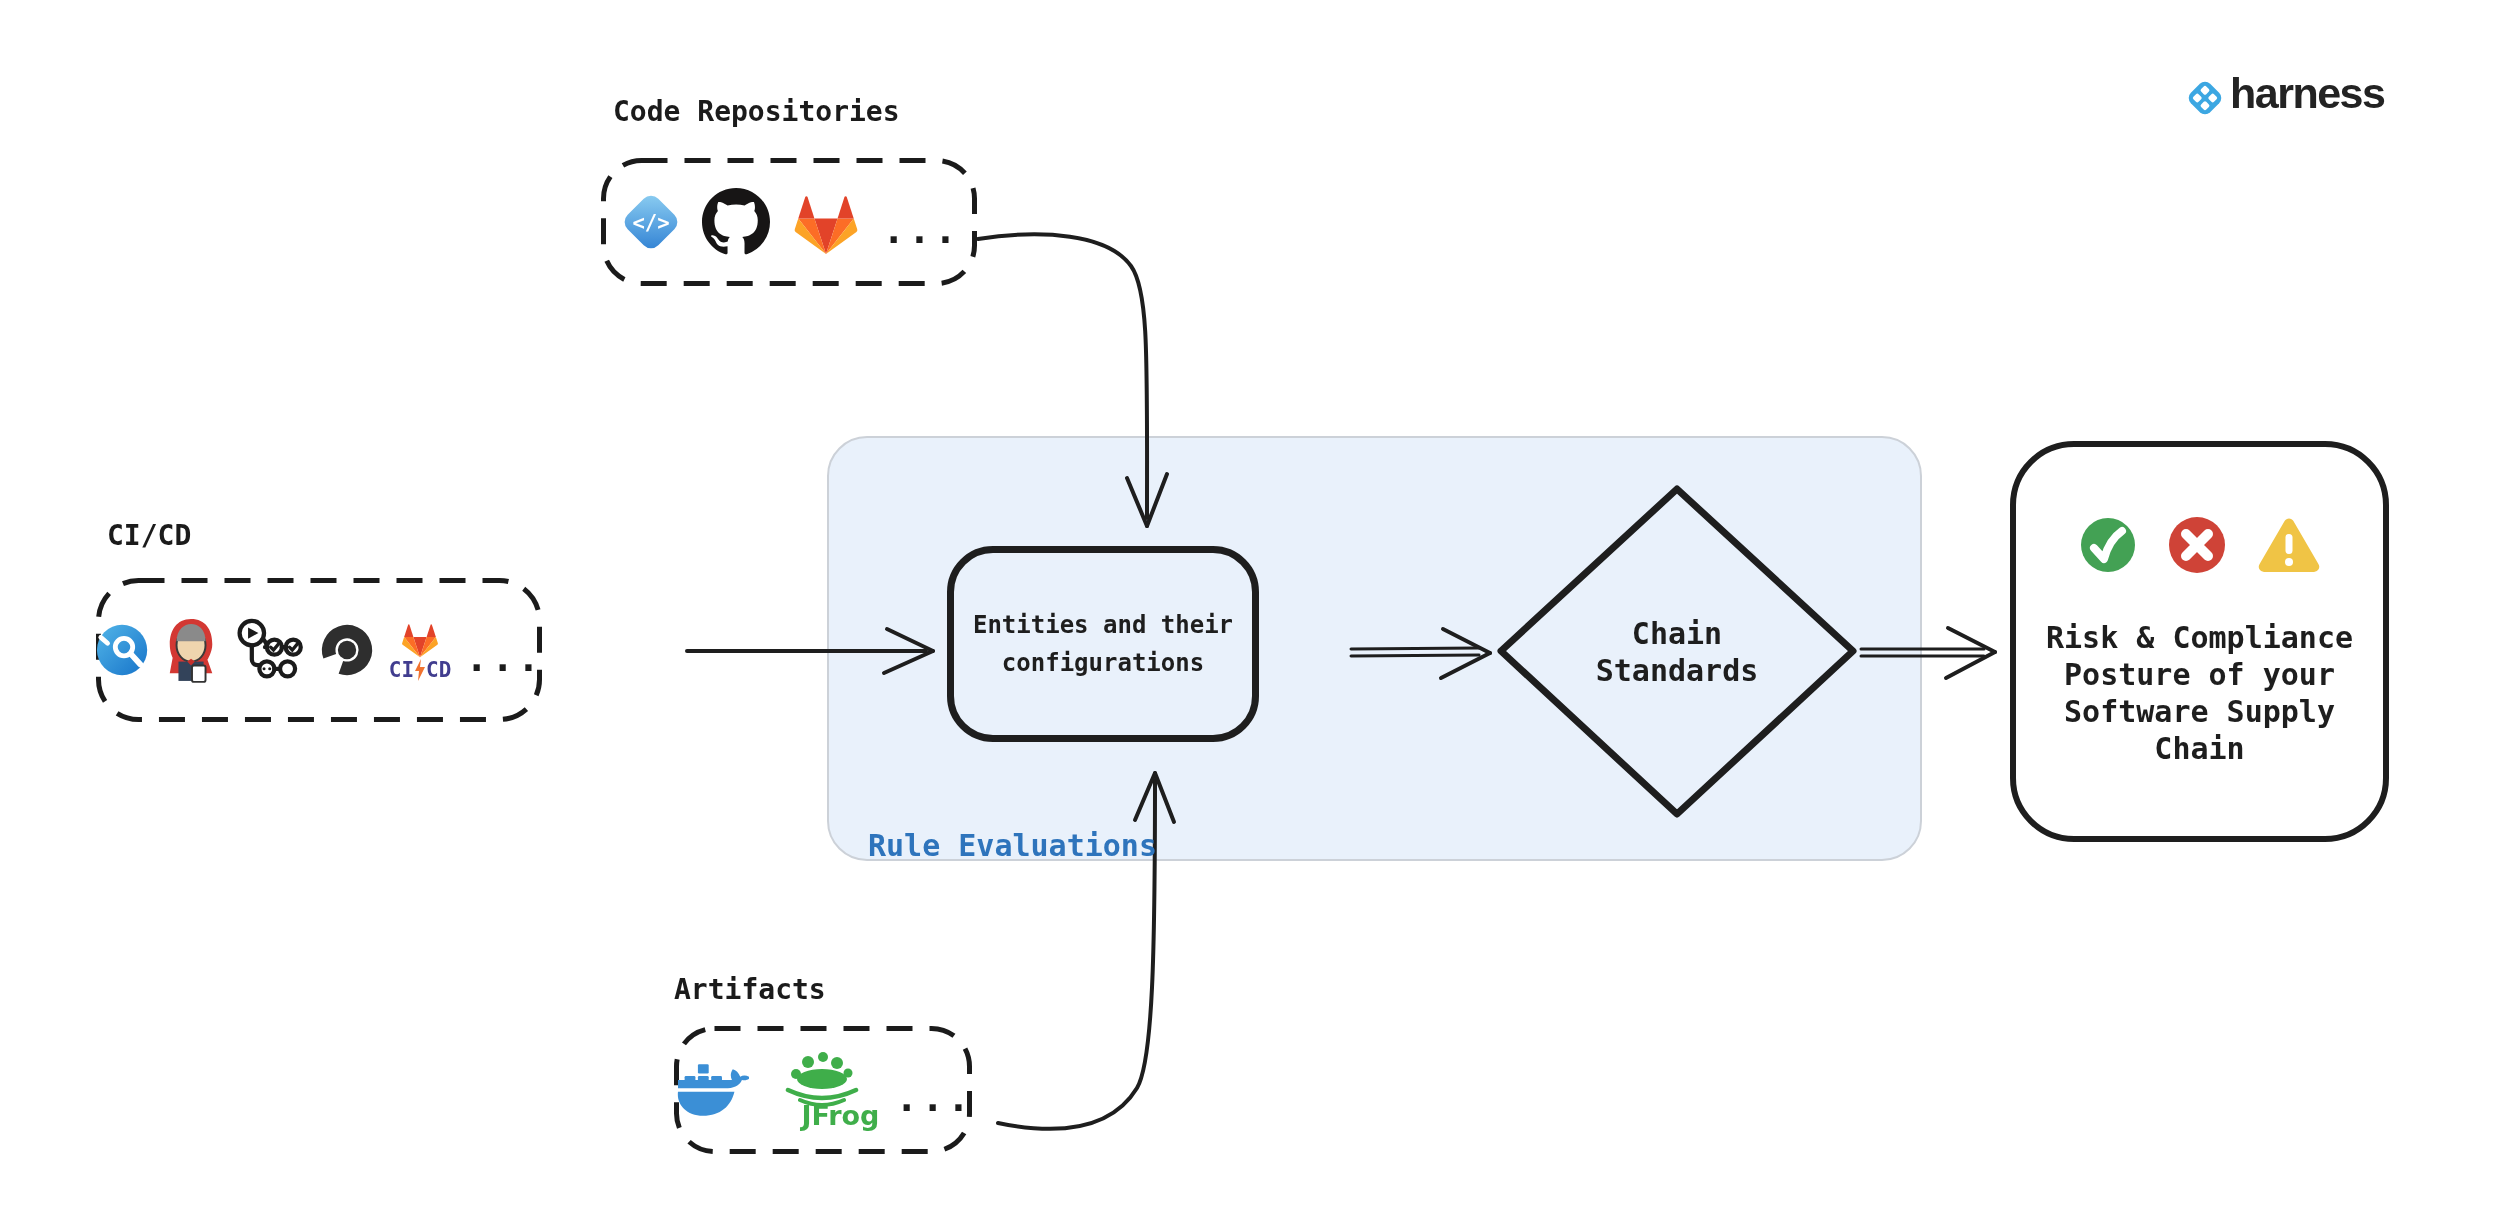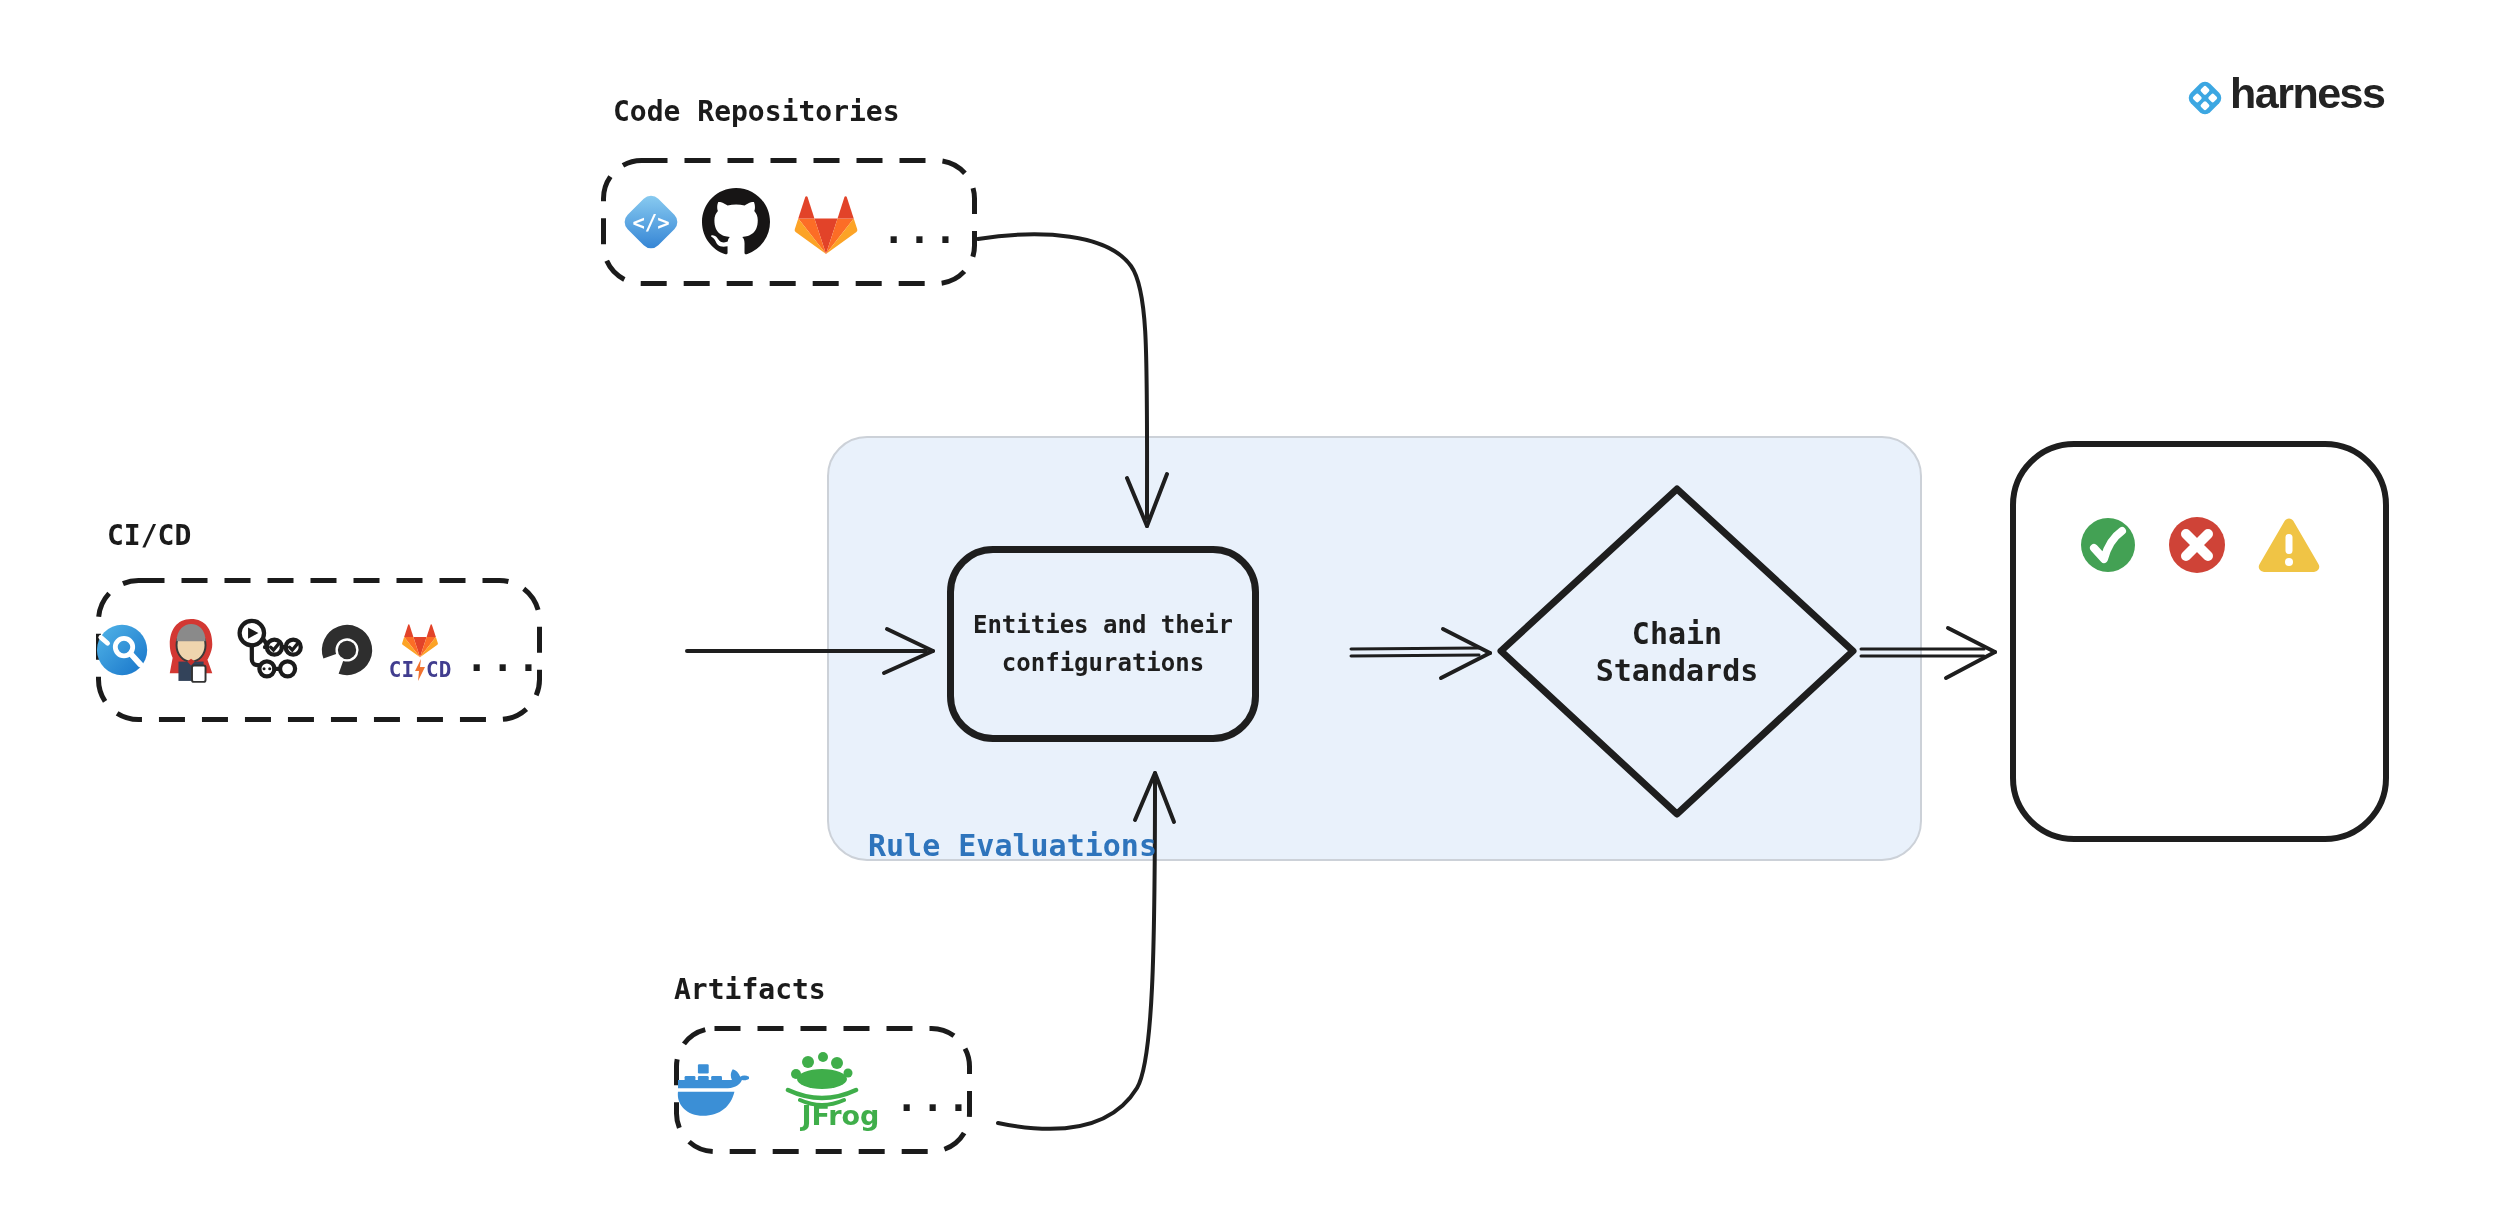--- a/index.html
+++ b/index.html
@@ -246,15 +246,21 @@
       <svg width="60" height="60" viewBox="0 0 60 60">
         <circle cx="30" cy="30" r="28" fill="#cf4337"></circle>
         <path d="M19,19 L41,41 M41,19 L19,41" stroke="#fff" stroke-width="10" stroke-linecap="round"></path>
       </svg>
       <svg width="64" height="58" viewBox="0 0 64 58">
         <path d="M27.6,5 a5.2,5.2 0 0 1 8.8,0 l25,43 a5.2,5.2 0 0 1 -4.4,8 h-50 a5.2,5.2 0 0 1 -4.4,-8 Z" fill="#f0c445"></path>
         <rect x="28.5" y="18" width="7" height="20" rx="3.5" fill="#fff"></rect>
         <circle cx="32" cy="46" r="4" fill="#fff"></circle>
       </svg>
     </div>
+    <div class="risk-text">
+      <div>Risk &amp; Compliance</div>
+      <div>Posture of your</div>
+      <div>Software Supply</div>
+      <div>Chain</div>
+    </div>
   </div>
 
 </div>
 
 </body></html>

